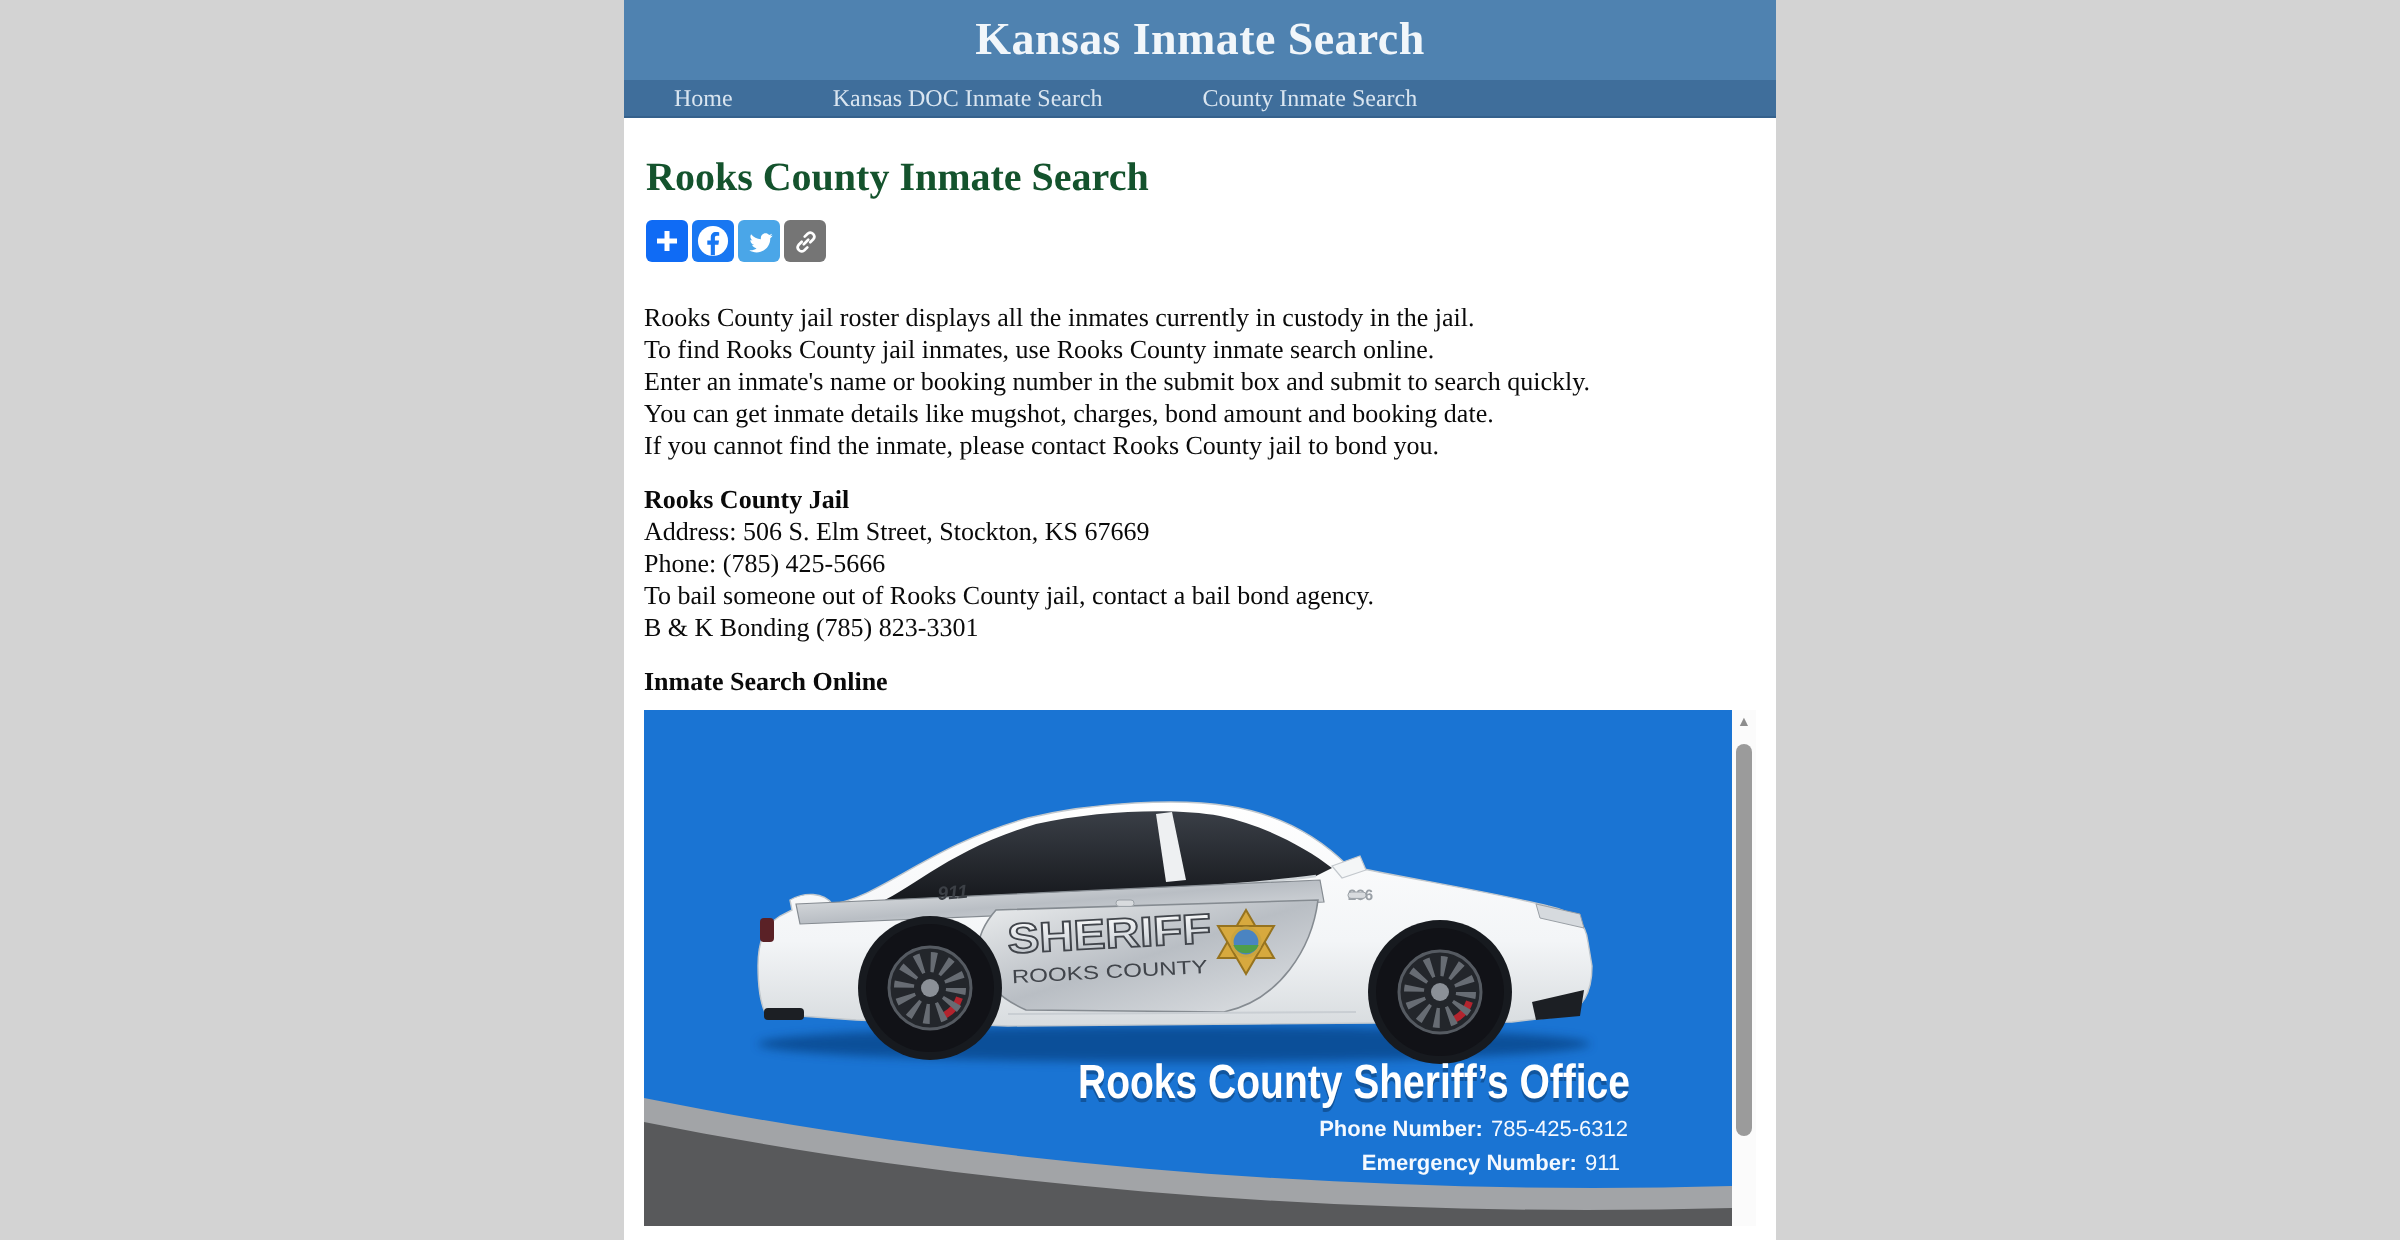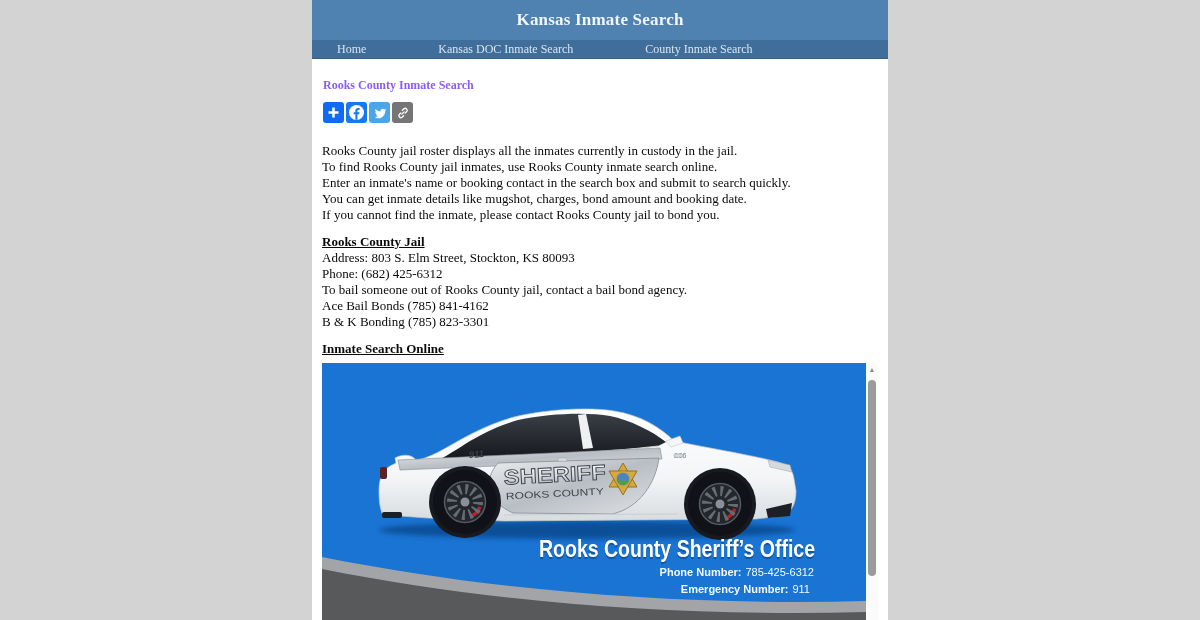--- a/index.html
+++ b/index.html
@@ -5,42 +5,42 @@
   html,body{margin:0;padding:0;}
   body{
     width:1200px;height:620px;overflow:hidden;
     background:#d3d3d3;
     font-family:"Liberation Serif", serif;
   }
   .page-column{width:576px;height:620px;margin:0 auto;background:#ffffff;}
 
   
   .site-header{height:40px;background:#4f82b0;display:flex;align-items:center;justify-content:center;}
-  .site-title{margin:0;color:#f1f6fa;font-size:17px;font-weight:bold;letter-spacing:.2px;}
+  .site-title{margin:0;color:#f1f6fa;font-size:23px;font-weight:bold;letter-spacing:.2px;}
 
   
   .nav-bar{height:18px;background:#3f6e9b;border-bottom:1px solid #35618c;
-    display:flex;align-items:center;padding-left:25px;gap:72px;}
+    display:flex;align-items:center;padding-left:25px;gap:50px;}
   .nav-link{color:#d9e5f0;font-size:12px;text-decoration:none;cursor:pointer;white-space:nowrap;}
 
   
   .content{padding:0 10px;}
-  .page-title{font-size:12px;font-weight:bold;color:#8b5cf6;margin:19px 0 0 1px;}
+  .page-title{font-size:20px;font-weight:bold;color:#14532d;margin:19px 0 0 1px;}
   .share-row{display:flex;gap:2px;margin:9px 0 0 1px;}
   .share-btn{width:21px;height:21px;border-radius:3px;display:flex;align-items:center;justify-content:center;
     cursor:pointer;padding:0;border:none;}
   .share-btn svg{display:block;}
   .btn-share{background:#0f6bf5;}
   .btn-facebook{background:#1877f2;}
   .btn-twitter{background:#4aa6e8;}
   .btn-link{background:#757575;}
 
   .intro-block{margin-top:20px;}
   .text-line{font-size:13px;line-height:16px;color:#0a0a0a;}
-  .section-title{font-size:13px;line-height:16px;font-weight:bold;color:#0a0a0a;margin-top:11px;text-decoration:underline;}
+  .section-title{font-size:13px;line-height:16px;font-weight:bold;color:#0a0a0a;margin-top:11px;}
 
   
   .embed-wrap{position:relative;width:556px;height:258px;margin-top:6px;overflow:hidden;}
   .embed-canvas{position:absolute;left:0;top:0;width:544px;height:300px;background:#1a74d3;}
   .embed-scrollbar{position:absolute;right:0;top:0;width:12px;height:258px;background:#fbfbfb;}
   .scroll-arrow-up{height:13px;display:flex;align-items:center;justify-content:center;
     color:#8d8d8d;font-size:7px;font-family:"Liberation Sans",sans-serif;cursor:pointer;}
   .scroll-thumb{position:absolute;left:2px;top:17px;width:8px;height:196px;background:#9b9b9b;border-radius:4px;cursor:pointer;}
 </style>
 </head>
@@ -85,34 +85,33 @@
             <path d="M8.8 11.8l-2.4 2.4a3 3 0 0 0 4.2 4.2l2.4-2.4"></path>
             <path d="M15.2 12.2l2.4-2.4a3 3 0 0 0-4.2-4.2L11 8"></path>
           </g>
         </svg>
       </button>
     </div>
 
     <div class="intro-block">
       <div class="text-line">Rooks County jail roster displays all the inmates currently in custody in the jail.</div>
       <div class="text-line">To find Rooks County jail inmates, use Rooks County inmate search online.</div>
-      <div class="text-line">Enter an inmate's name or booking contact in the search box and submit to search quickly.</div>
+      <div class="text-line">Enter an inmate's name or booking number in the submit box and submit to search quickly.</div>
       <div class="text-line">You can get inmate details like mugshot, charges, bond amount and booking date.</div>
       <div class="text-line">If you cannot find the inmate, please contact Rooks County jail to bond you.</div>
     </div>
 
     <div>
       <div class="section-title">Rooks County Jail</div>
-      <div class="text-line">Address: 803 S. Elm Street, Stockton, KS 80093</div>
-      <div class="text-line">Phone: (682) 425-6312</div>
+      <div class="text-line">Address: 506 S. Elm Street, Stockton, KS 67669</div>
+      <div class="text-line">Phone: (785) 425-5666</div>
     </div>
 
     <div>
       <div class="text-line">To bail someone out of Rooks County jail, contact a bail bond agency.</div>
-      <div class="text-line">Ace Bail Bonds (785) 841-4162</div>
       <div class="text-line">B &amp; K Bonding (785) 823-3301</div>
     </div>
 
     <div>
       <div class="section-title">Inmate Search Online</div>
     </div>
 
     <div class="embed-wrap">
       <svg class="embed-canvas" width="544" height="300" viewBox="0 0 544 300" xmlns="http://www.w3.org/2000/svg">
         <defs>

